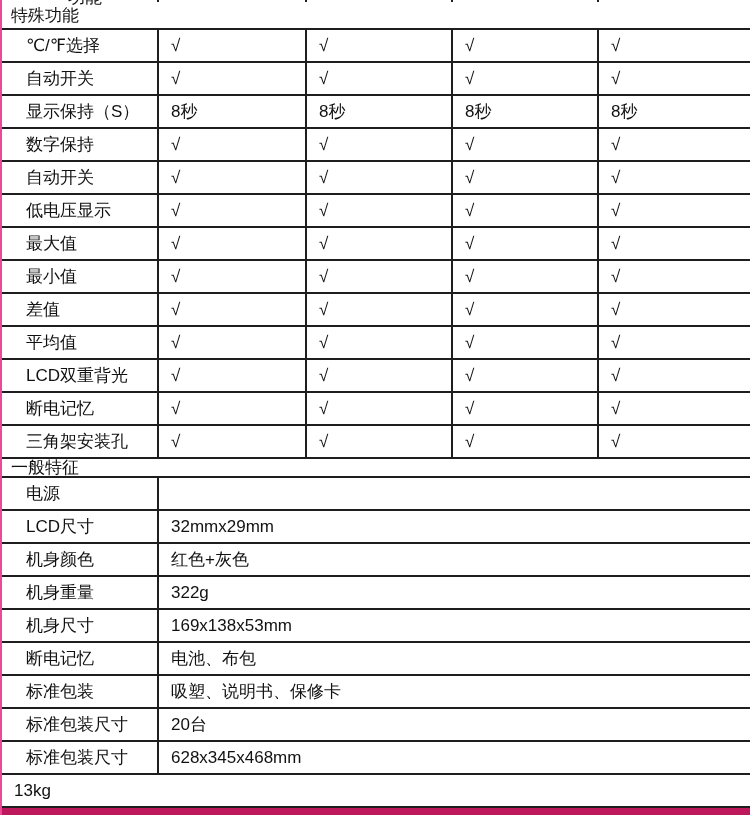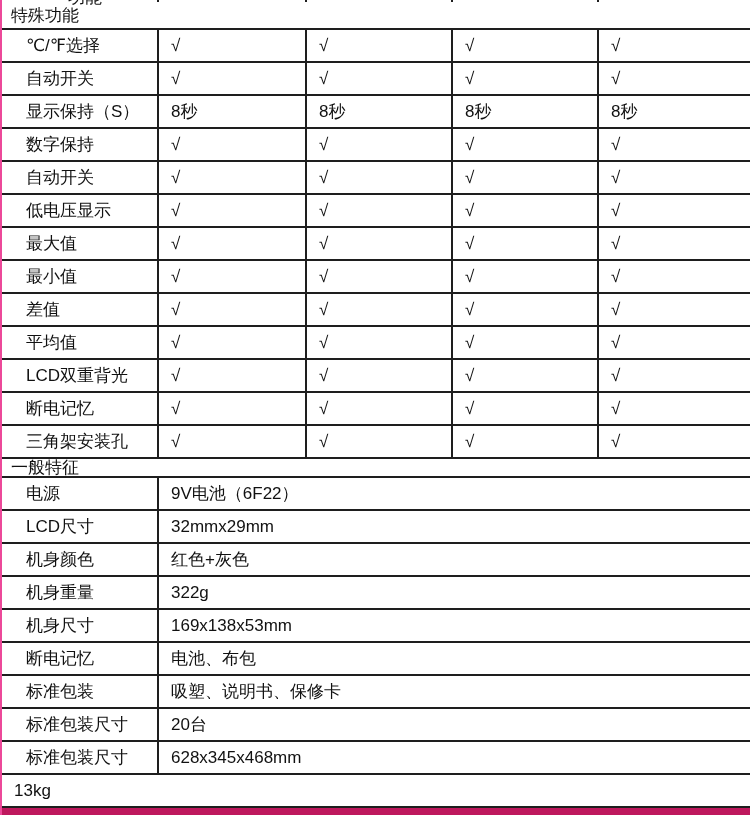--- a/index.html
+++ b/index.html
@@ -139,21 +139,20 @@
       <div class="row data">
         <div class="cell c0">三角架安装孔</div>
         <div class="cell c1">√</div>
         <div class="cell c2">√</div>
         <div class="cell c3">√</div>
         <div class="cell c4">√</div>
       </div>
       <div class="row sec sec2">一般特征</div>
       <div class="row data">
         <div class="cell c0">电源</div>
-        <div class="cell cwide">9V电池（6F22）</div>
       </div>
       <div class="row data">
         <div class="cell c0">LCD尺寸</div>
         <div class="cell cwide">32mmx29mm</div>
       </div>
       <div class="row data">
         <div class="cell c0">机身颜色</div>
         <div class="cell cwide">红色+灰色</div>
       </div>
       <div class="row data">

